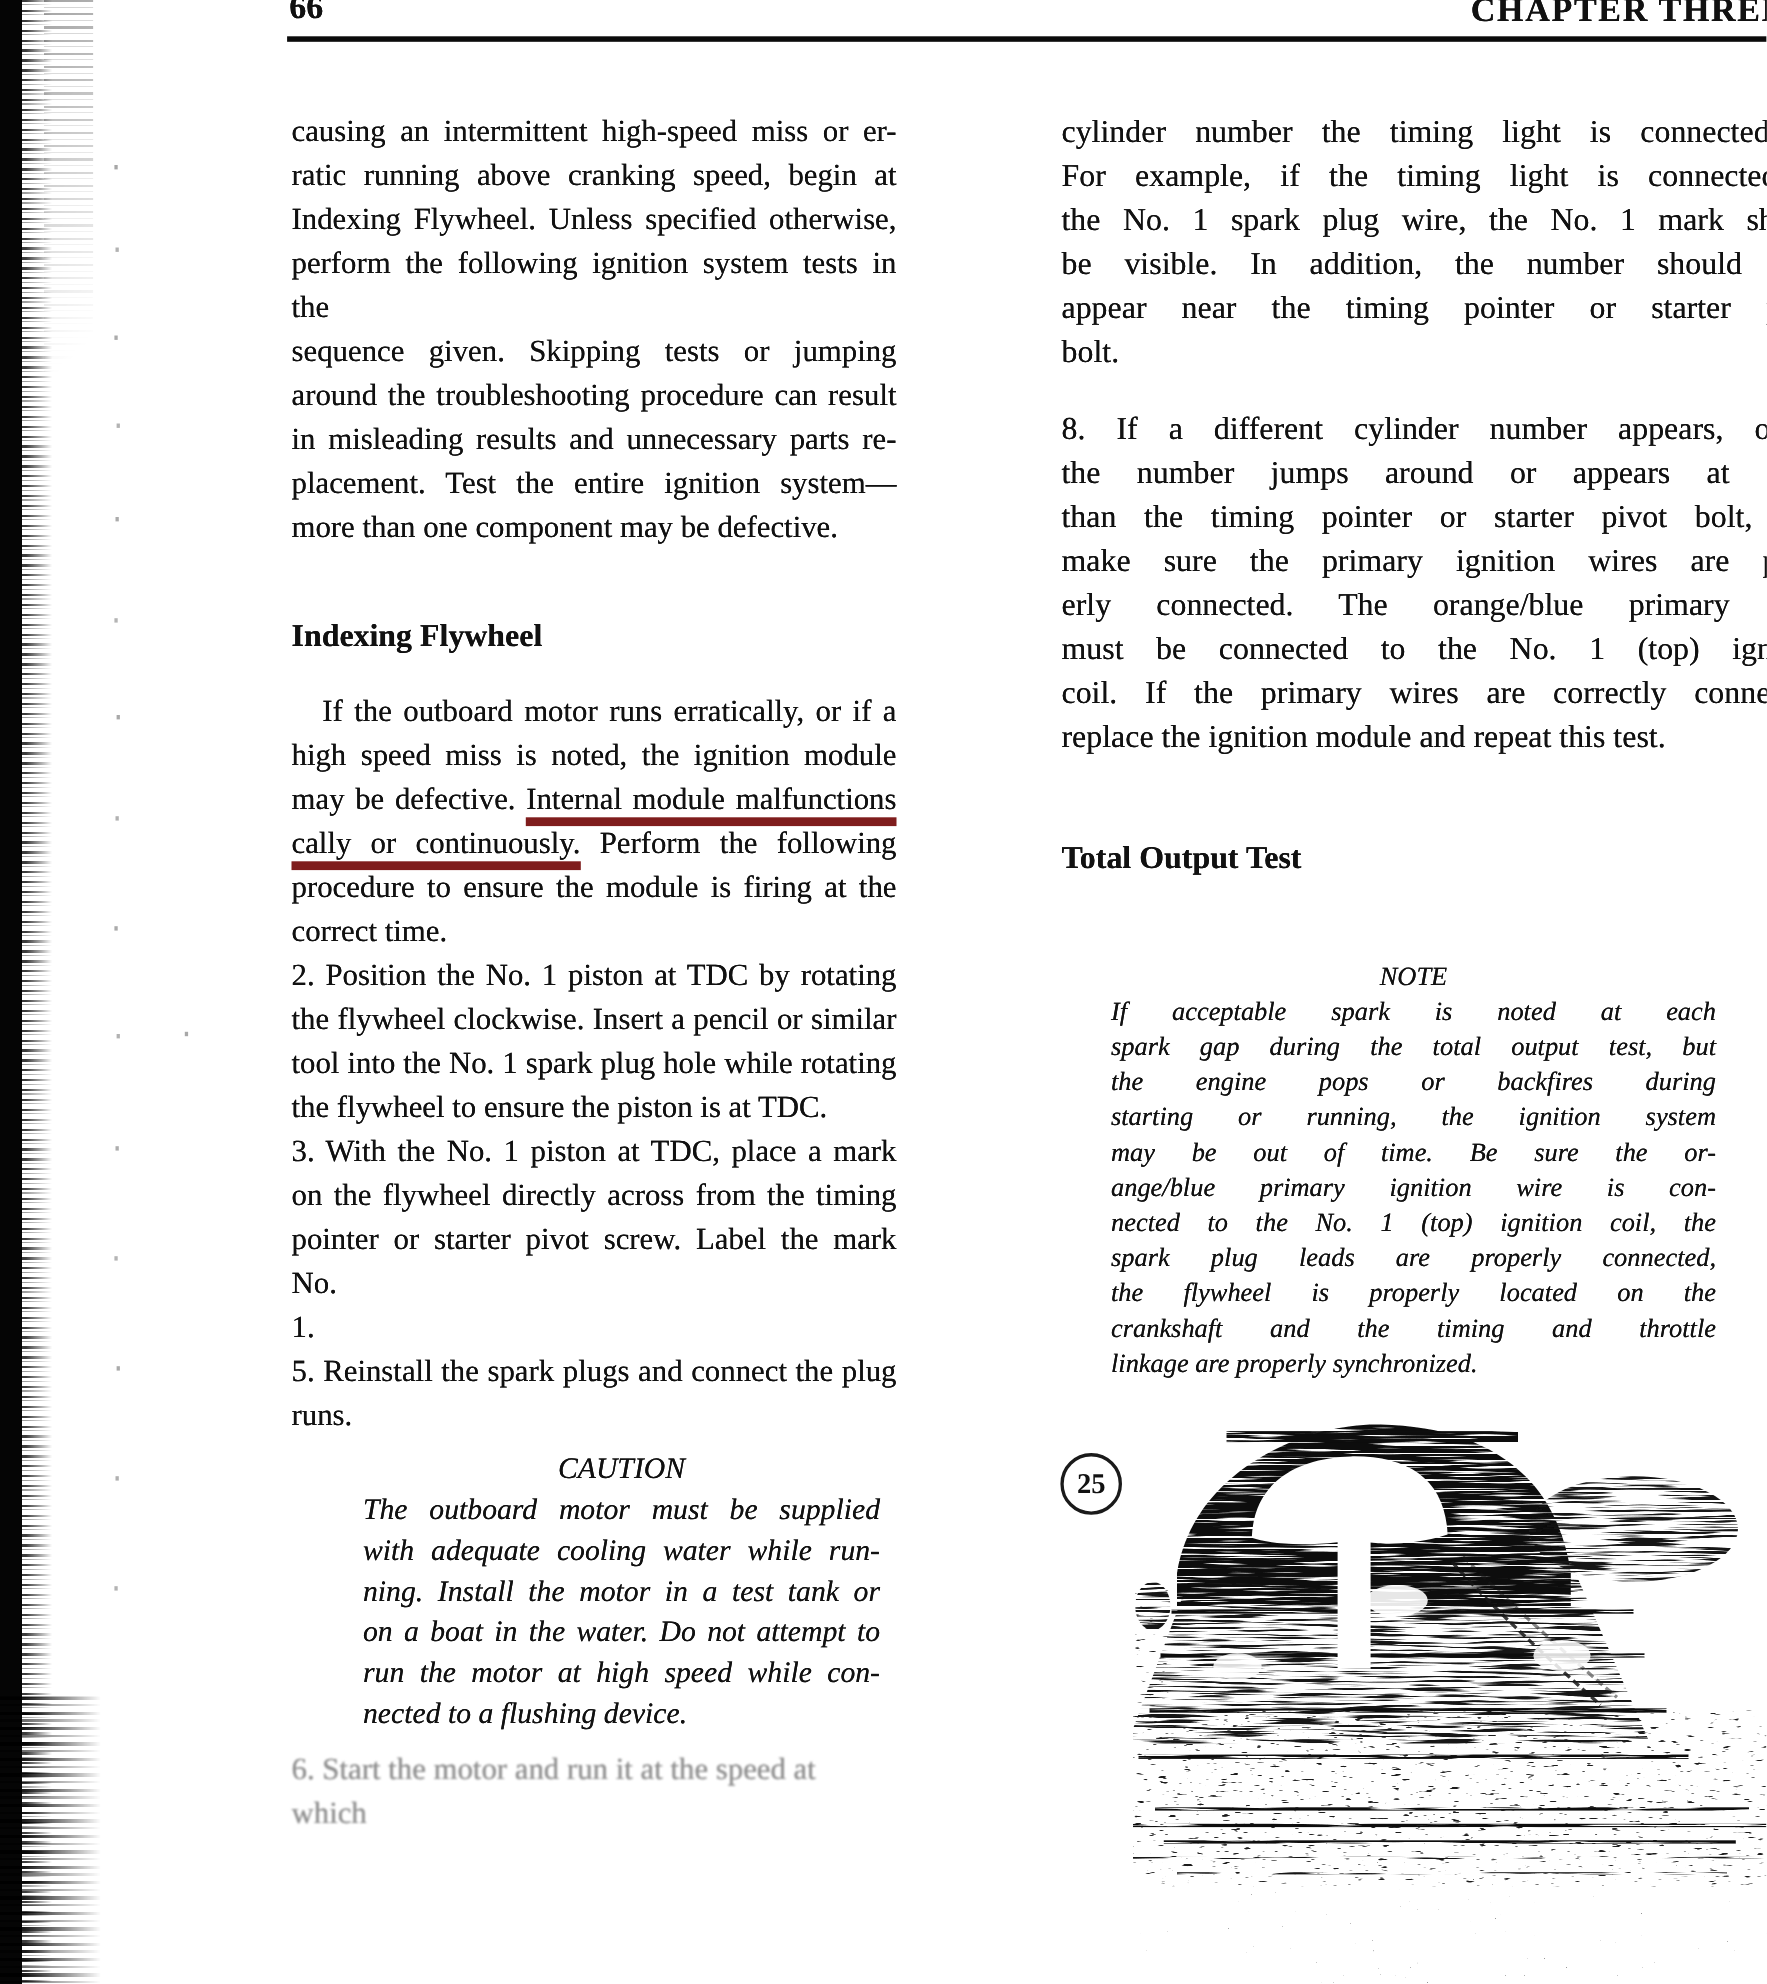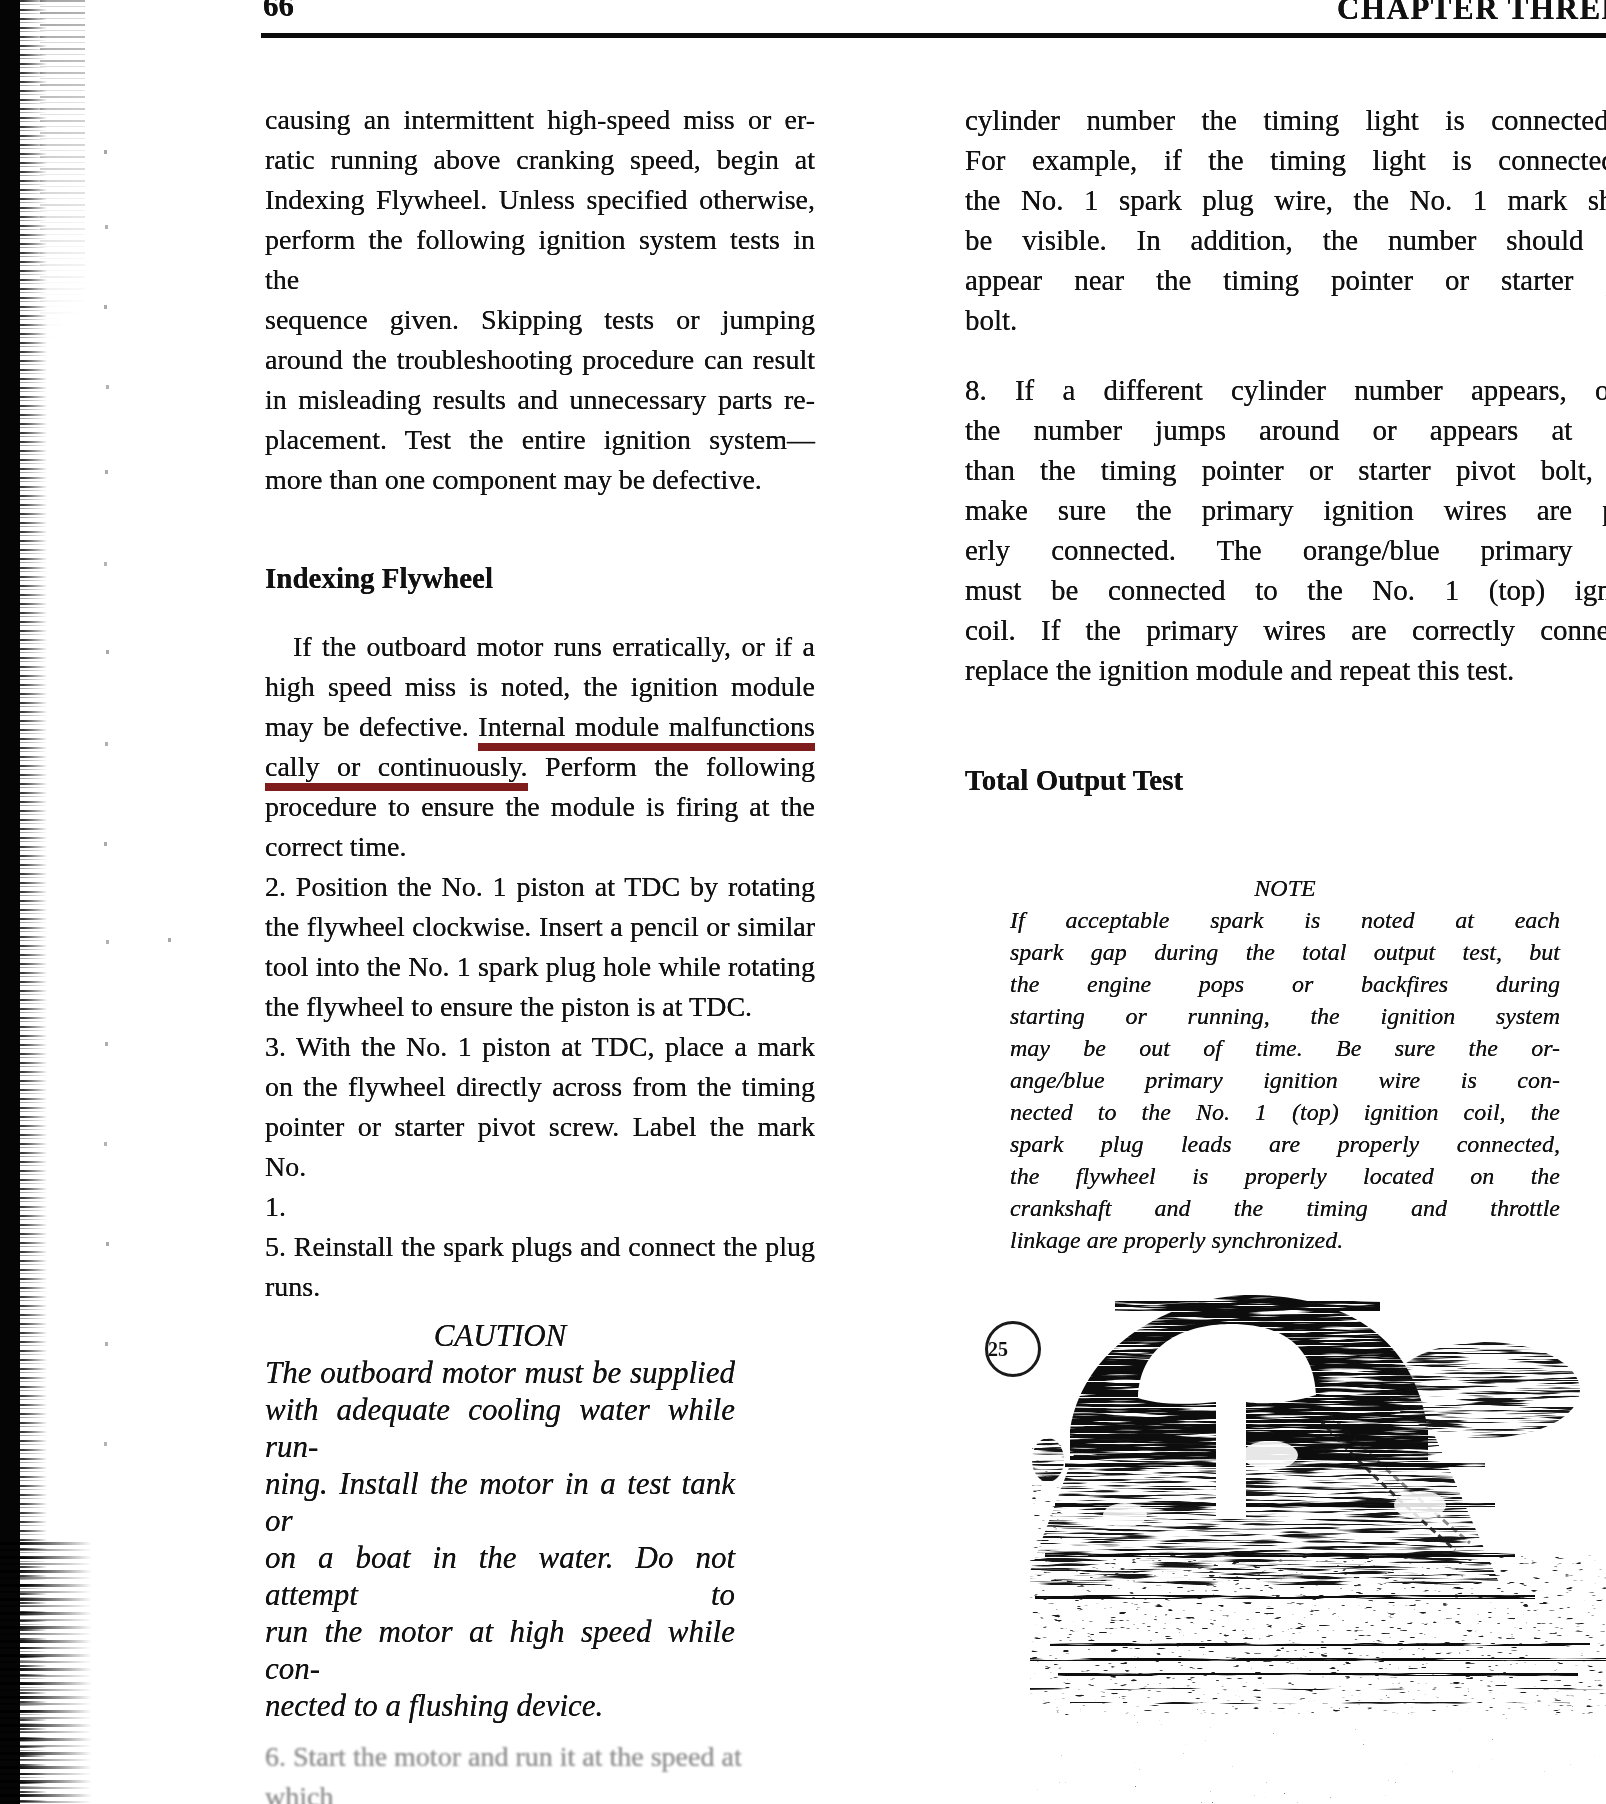--- a/index.html
+++ b/index.html
@@ -36,30 +36,30 @@
   .col{position:absolute;}
   .col-left{left:265px;top:100px;width:550px;font-size:28px;line-height:40px;}
   .col-right{left:965px;top:100px;width:700px;font-size:29px;line-height:40px;}
   .jl{white-space:pre-line;text-align:justify;text-align-last:justify;}
   .last{text-align:left;text-align-last:auto;}
   .indent{text-indent:28px;}
   .h-bold{font-weight:700;font-size:29px;}
   .hd-gap1{margin-top:58px;}
   .para-gap1{margin-top:29px;}
   .ul{border-bottom:8px solid #7f1d1d;padding-bottom:1px;}
-  .caution{width:470px;margin-top:10px;font-style:italic;font-size:31px;line-height:37px;}
+  .caution{width:470px;margin-left:65px;margin-top:10px;font-style:italic;font-size:27px;line-height:37px;}
   .caution .c-head{text-align:center;text-align-last:center;font-weight:400;}
   .note{width:550px;margin-left:45px;margin-top:72px;font-style:italic;font-size:24px;line-height:32px;}
   .note .c-head{text-align:center;text-align-last:center;}
   .tot-head{margin-top:70px;}
   .p8-gap{margin-top:30px;}
   .faded1{margin-top:13px;color:#8c8c8c;filter:blur(.8px);}
   
-  .fig-label{position:absolute;left:985px;top:1321px;width:50px;height:50px;border:3px solid #1a1a1a;border-radius:50%;
-    display:flex;align-items:center;font-size:20px;font-weight:700;}
+  .fig-label{position:absolute;left:964px;top:1321px;width:50px;height:50px;border:3px solid #1a1a1a;border-radius:50%;
+    display:flex;align-items:center;justify-content:center;font-size:26px;font-weight:700;}
   .fig-svg{position:absolute;left:1030px;top:1255px;}
 </style>
 </head>
 <body>
 
 <div class="bind"></div>
 <div class="bind-noise"></div>
 <div class="bind-speck-top"></div>
 <div class="bind-stripes"></div>
 <div class="specks"></div>

